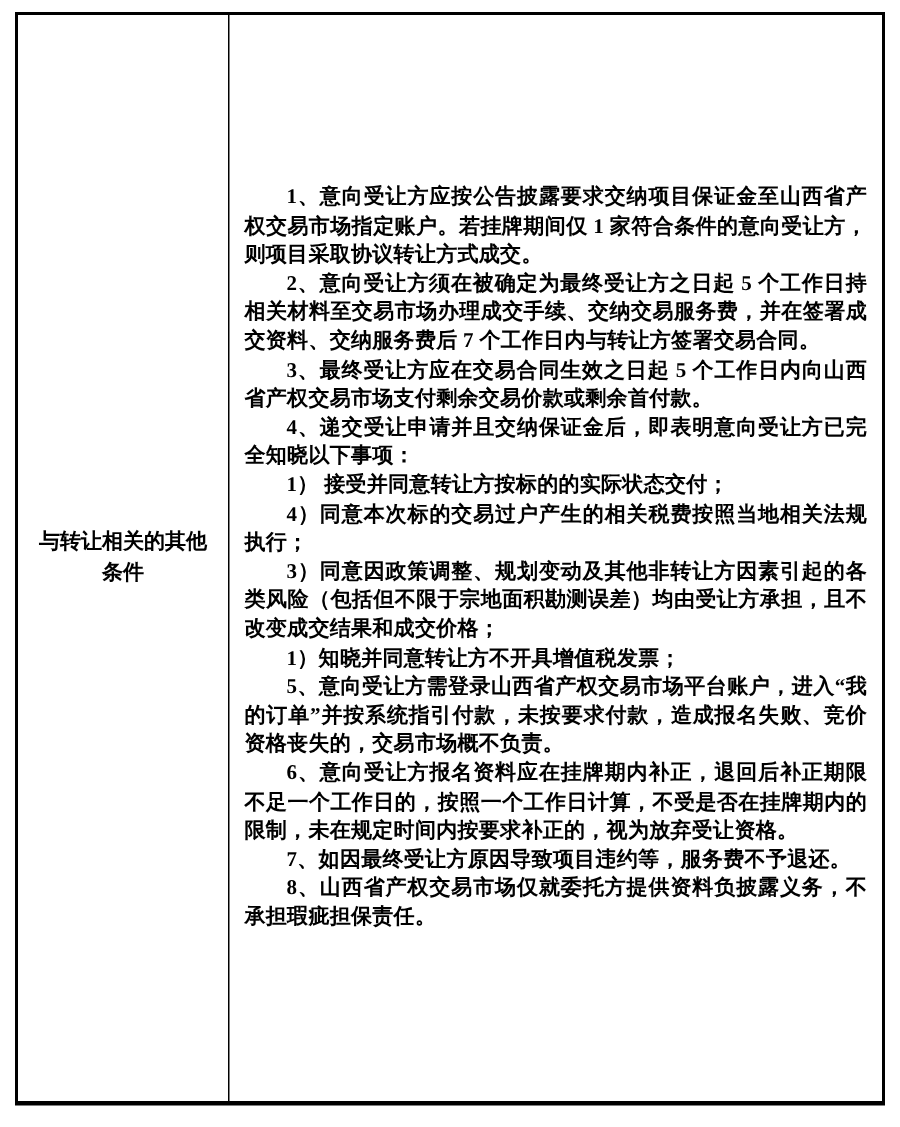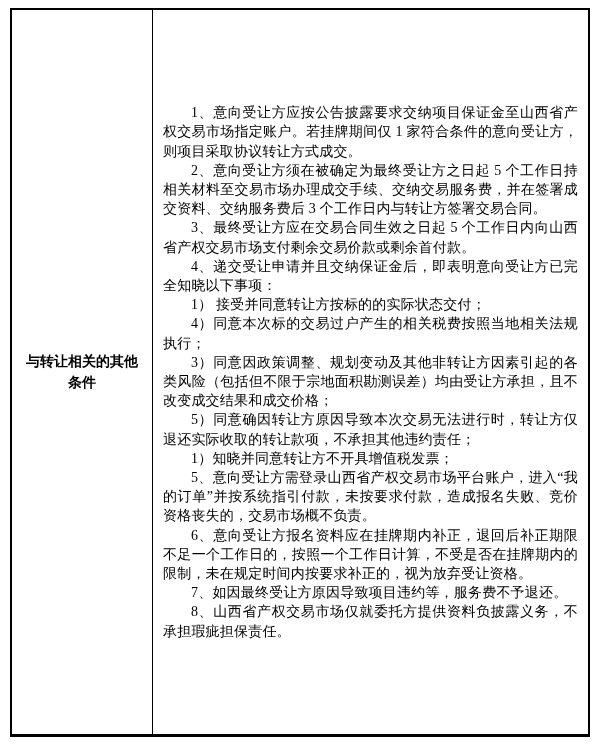--- a/index.html
+++ b/index.html
@@ -46,42 +46,41 @@
     box-sizing: border-box;
     display: flex;
     flex-direction: column;
     justify-content: center;
     padding: 0 10px;
     overflow: hidden;
   }
   .para {
     margin: 0;
     font-size: 14px;
-    font-weight: normal;
+    font-weight: bold;
     line-height: 19.2px;
     text-indent: 2em;
     text-align: justify;
     letter-spacing: 0.2px;
   }
 </style>
 </head>
 <body>
 
 <div class="doc-table">
   <div class="label-cell">
     <div class="label-text">与转让相关的其他条件</div>
   </div>
   <div class="content-cell">
       <p class="para">1、意向受让方应按公告披露要求交纳项目保证金至山西省产权交易市场指定账户。若挂牌期间仅 1 家符合条件的意向受让方，则项目采取协议转让方式成交。</p>
-      <p class="para">2、意向受让方须在被确定为最终受让方之日起 5 个工作日持相关材料至交易市场办理成交手续、交纳交易服务费，并在签署成交资料、交纳服务费后 3 个工作日内与转让方签署交易合同。</p>
+      <p class="para">2、意向受让方须在被确定为最终受让方之日起 5 个工作日持相关材料至交易市场办理成交手续、交纳交易服务费，并在签署成交资料、交纳服务费后 7 个工作日内与转让方签署交易合同。</p>
       <p class="para">3、最终受让方应在交易合同生效之日起 5 个工作日内向山西省产权交易市场支付剩余交易价款或剩余首付款。</p>
       <p class="para">4、递交受让申请并且交纳保证金后，即表明意向受让方已完全知晓以下事项：</p>
       <p class="para">1） 接受并同意转让方按标的的实际状态交付；</p>
       <p class="para">4）同意本次标的交易过户产生的相关税费按照当地相关法规执行；</p>
       <p class="para">3）同意因政策调整、规划变动及其他非转让方因素引起的各类风险（包括但不限于宗地面积勘测误差）均由受让方承担，且不改变成交结果和成交价格；</p>
-      <p class="para">5）同意确因转让方原因导致本次交易无法进行时，转让方仅退还实际收取的转让款项，不承担其他违约责任；</p>
       <p class="para">1）知晓并同意转让方不开具增值税发票；</p>
       <p class="para">5、意向受让方需登录山西省产权交易市场平台账户，进入“我的订单”并按系统指引付款，未按要求付款，造成报名失败、竞价资格丧失的，交易市场概不负责。</p>
       <p class="para">6、意向受让方报名资料应在挂牌期内补正，退回后补正期限不足一个工作日的，按照一个工作日计算，不受是否在挂牌期内的限制，未在规定时间内按要求补正的，视为放弃受让资格。</p>
       <p class="para">7、如因最终受让方原因导致项目违约等，服务费不予退还。</p>
       <p class="para">8、山西省产权交易市场仅就委托方提供资料负披露义务，不承担瑕疵担保责任。</p>
     </div>
 </div>
 
 </body></html>

